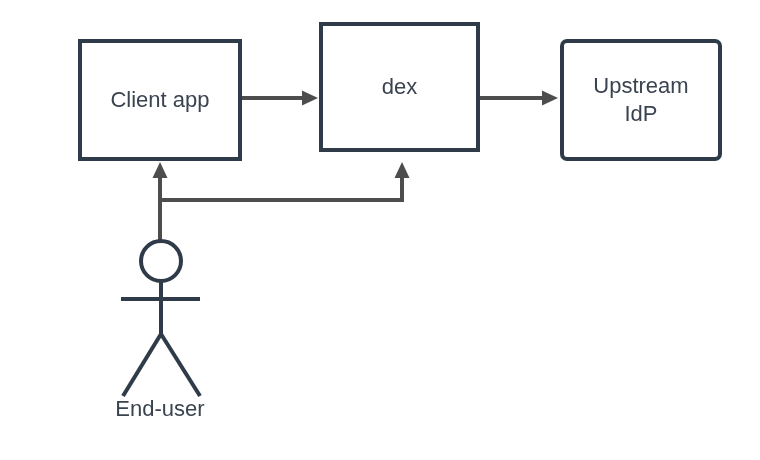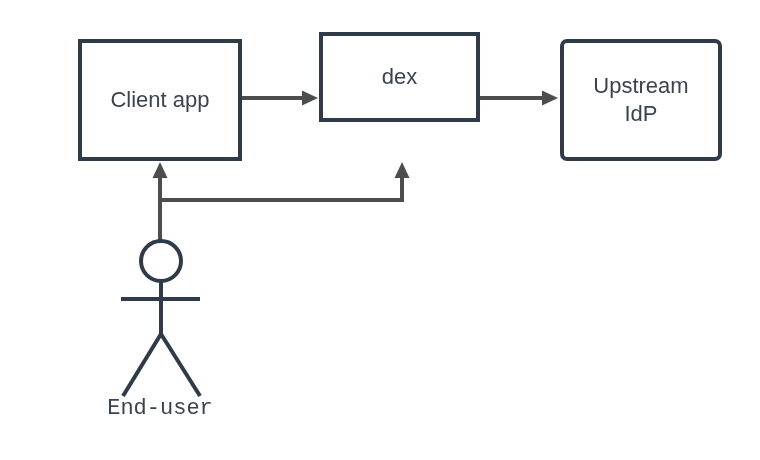--- a/index.html
+++ b/index.html
@@ -31,30 +31,29 @@
     border:4px solid var(--node-border);
     display:flex;
     align-items:center;
     justify-content:center;
     text-align:center;
     color:var(--text);
     font-size:22px;
     line-height:28px;
   }
   .node-client{left:78px;top:39px;width:164px;height:122px;}
-  .node-dex{left:319px;top:32px;width:161px;height:90px;}
+  .node-dex{left:319px;top:22px;width:161px;height:130px;}
   .node-idp{left:560px;top:39px;width:162px;height:122px;border-radius:7px;}
   .node-idp .label{max-width:112px;}
   .actor-label{
     position:absolute;
     left:78px;top:396px;width:164px;
     text-align:center;
     color:var(--text);
     font-size:22px;
-    font-family:Liberation Mono, monospace;
   }
   .arrow-stroke{stroke:var(--arrow);stroke-width:4;fill:none;}
   .arrow-head{fill:var(--arrow);stroke:none;}
   .figure-stroke{stroke:var(--node-border);stroke-width:4;fill:none;}
   .figure-head{fill:#ffffff;stroke:var(--node-border);stroke-width:4;}
 </style>
 </head>
 <body>
 
 <div class="canvas">

